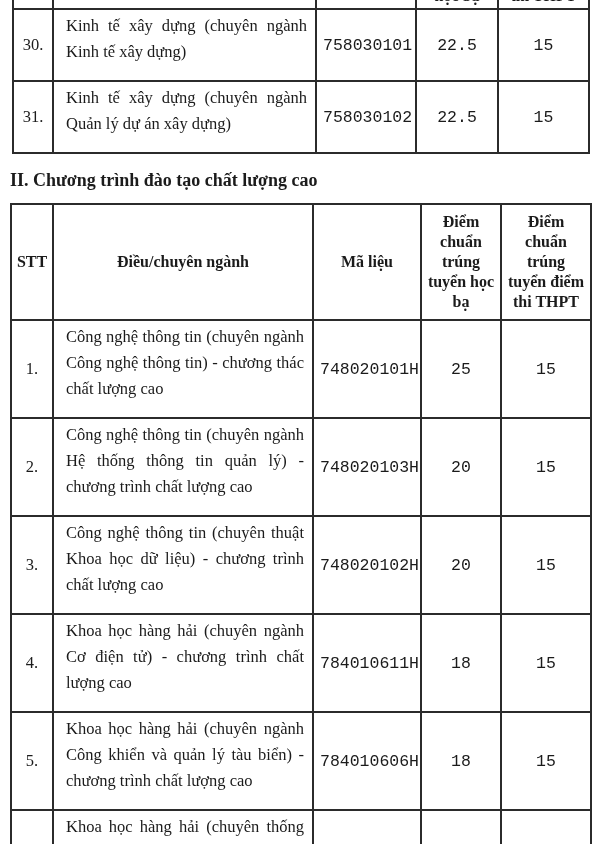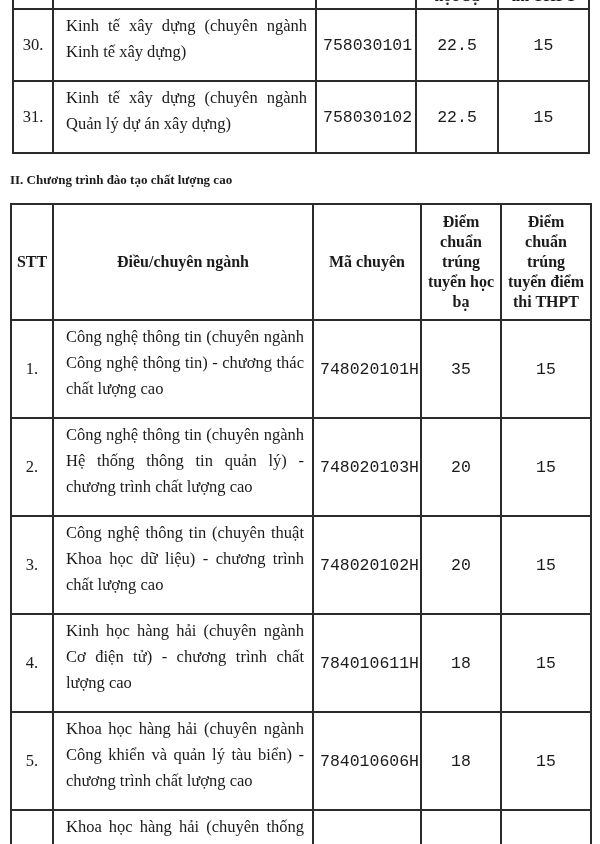--- a/index.html
+++ b/index.html
@@ -56,21 +56,21 @@
     line-height: 26px;
     padding: 3px 8px 15px 12px;
   }
   .cell-code, .cell-score {
     text-align: center;
     font-family: Liberation Mono, monospace;
   }
   
   .section-heading {
     margin: 13px 0 10px 10px;
-    font-size: 13px;
+    font-size: 18px;
     font-weight: bold;
     line-height: 26px;
   }
   
   .tbl2 {
     margin-left: 10px;
     width: 580px;
   }
   .tbl2 th {
     font-weight: bold;
@@ -139,48 +139,48 @@
     <col style="width:42px">
       <col style="width:260px">
       <col style="width:108px">
       <col style="width:80px">
       <col style="width:90px">
   </colgroup>
   <tbody>
       <tr class="hdr">
     <th>STT</th>
     <th>Điều/chuyên ngành</th>
-    <th>Mã chuyên</th>
+    <th>Mã liệu</th>
     <th>Điểm chuẩn trúng tuyển học bạ</th>
     <th>Điểm chuẩn trúng tuyển điểm thi THPT</th>
   </tr>
   <tr class="datarow" style="height:74px">
     <td class="cell-stt">1.</td>
     <td class="cell-name">Công nghệ thông tin (chuyên ngành Công nghệ thông tin) - chương thác chất lượng cao</td>
     <td class="cell-code">748020101H</td>
-    <td class="cell-score">35</td>
+    <td class="cell-score">25</td>
     <td class="cell-score">15</td>
   </tr>
   <tr class="datarow" style="height:84px">
     <td class="cell-stt">2.</td>
     <td class="cell-name">Công nghệ thông tin (chuyên ngành Hệ thống thông tin quản lý) - chương trình chất lượng cao</td>
     <td class="cell-code">748020103H</td>
     <td class="cell-score">20</td>
     <td class="cell-score">15</td>
   </tr>
   <tr class="datarow" style="height:84px">
     <td class="cell-stt">3.</td>
     <td class="cell-name">Công nghệ thông tin (chuyên thuật Khoa học dữ liệu) - chương trình chất lượng cao</td>
     <td class="cell-code">748020102H</td>
     <td class="cell-score">20</td>
     <td class="cell-score">15</td>
   </tr>
   <tr class="datarow" style="height:80px">
     <td class="cell-stt">4.</td>
-    <td class="cell-name">Kinh học hàng hải (chuyên ngành Cơ điện tử) - chương trình chất lượng cao</td>
+    <td class="cell-name">Khoa học hàng hải (chuyên ngành Cơ điện tử) - chương trình chất lượng cao</td>
     <td class="cell-code">784010611H</td>
     <td class="cell-score">18</td>
     <td class="cell-score">15</td>
   </tr>
   <tr class="datarow" style="height:84px">
     <td class="cell-stt">5.</td>
     <td class="cell-name">Khoa học hàng hải (chuyên ngành Công khiển và quản lý tàu biển) - chương trình chất lượng cao</td>
     <td class="cell-code">784010606H</td>
     <td class="cell-score">18</td>
     <td class="cell-score">15</td>

